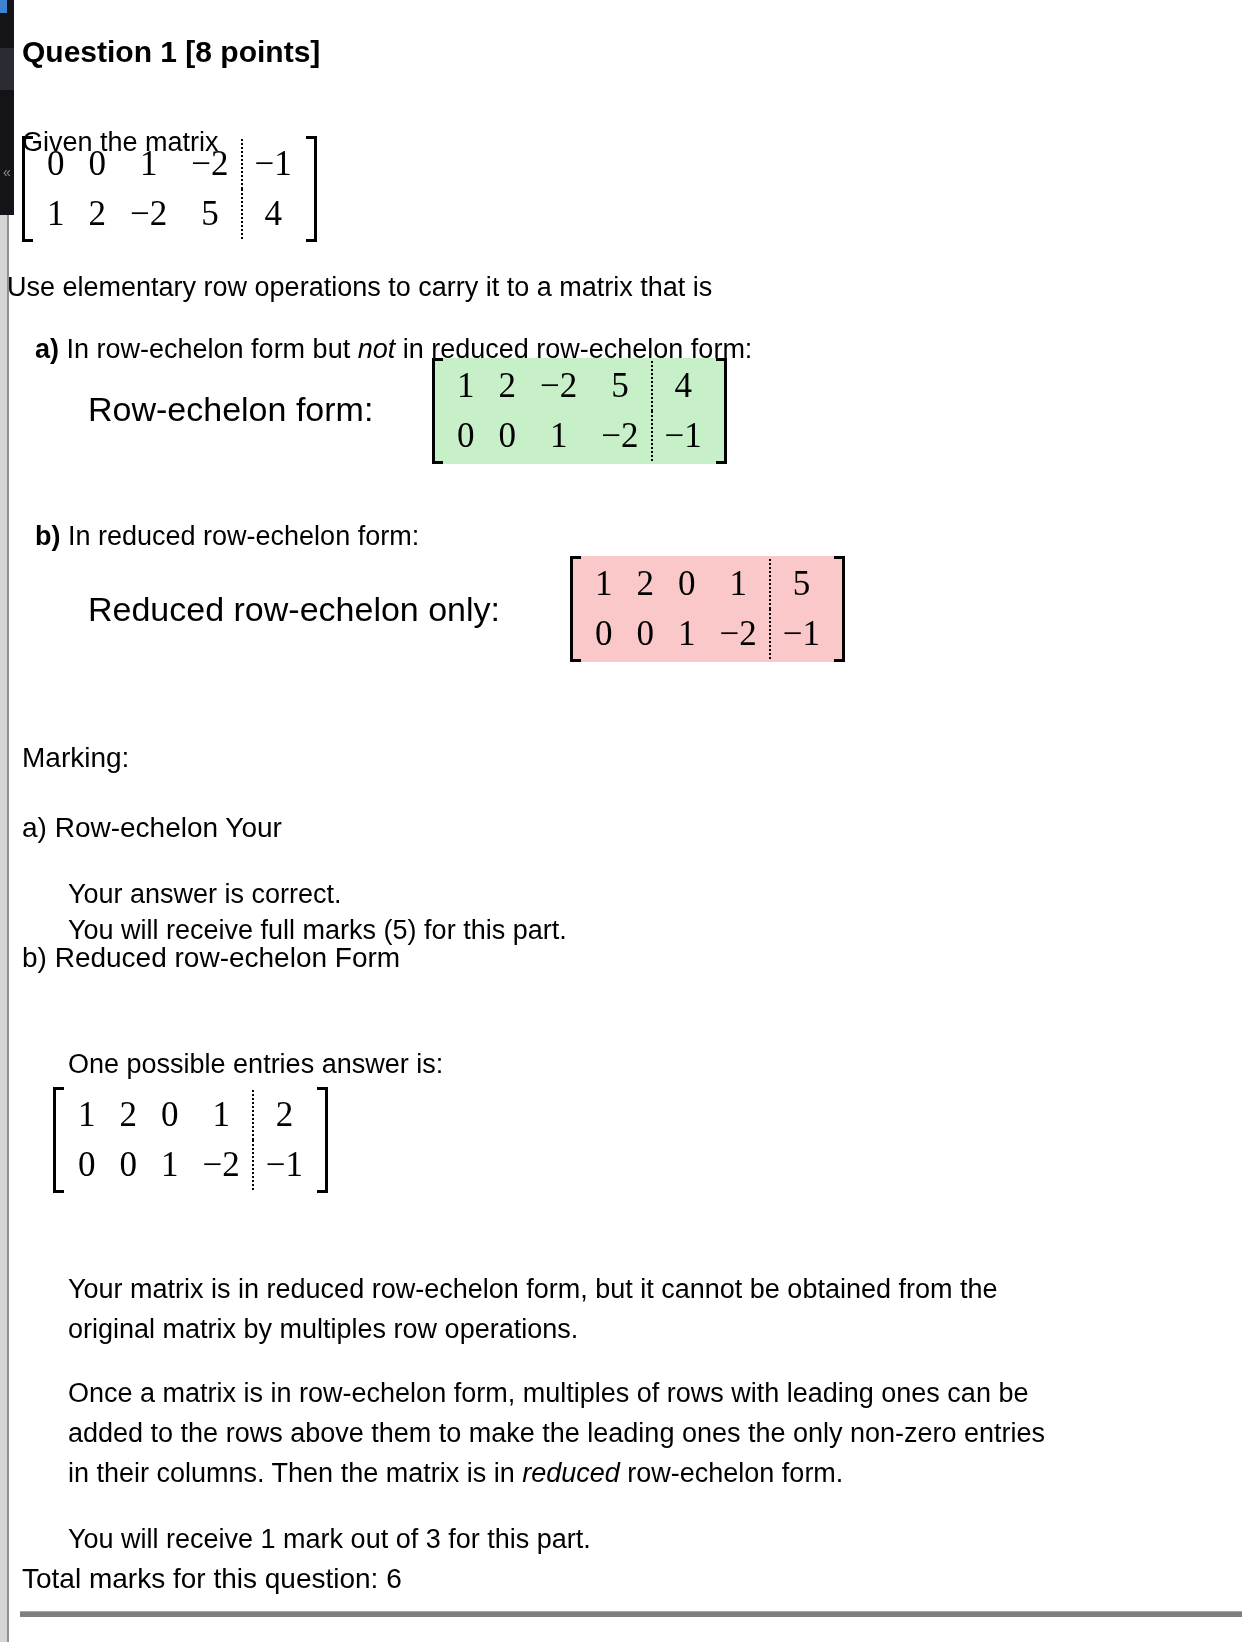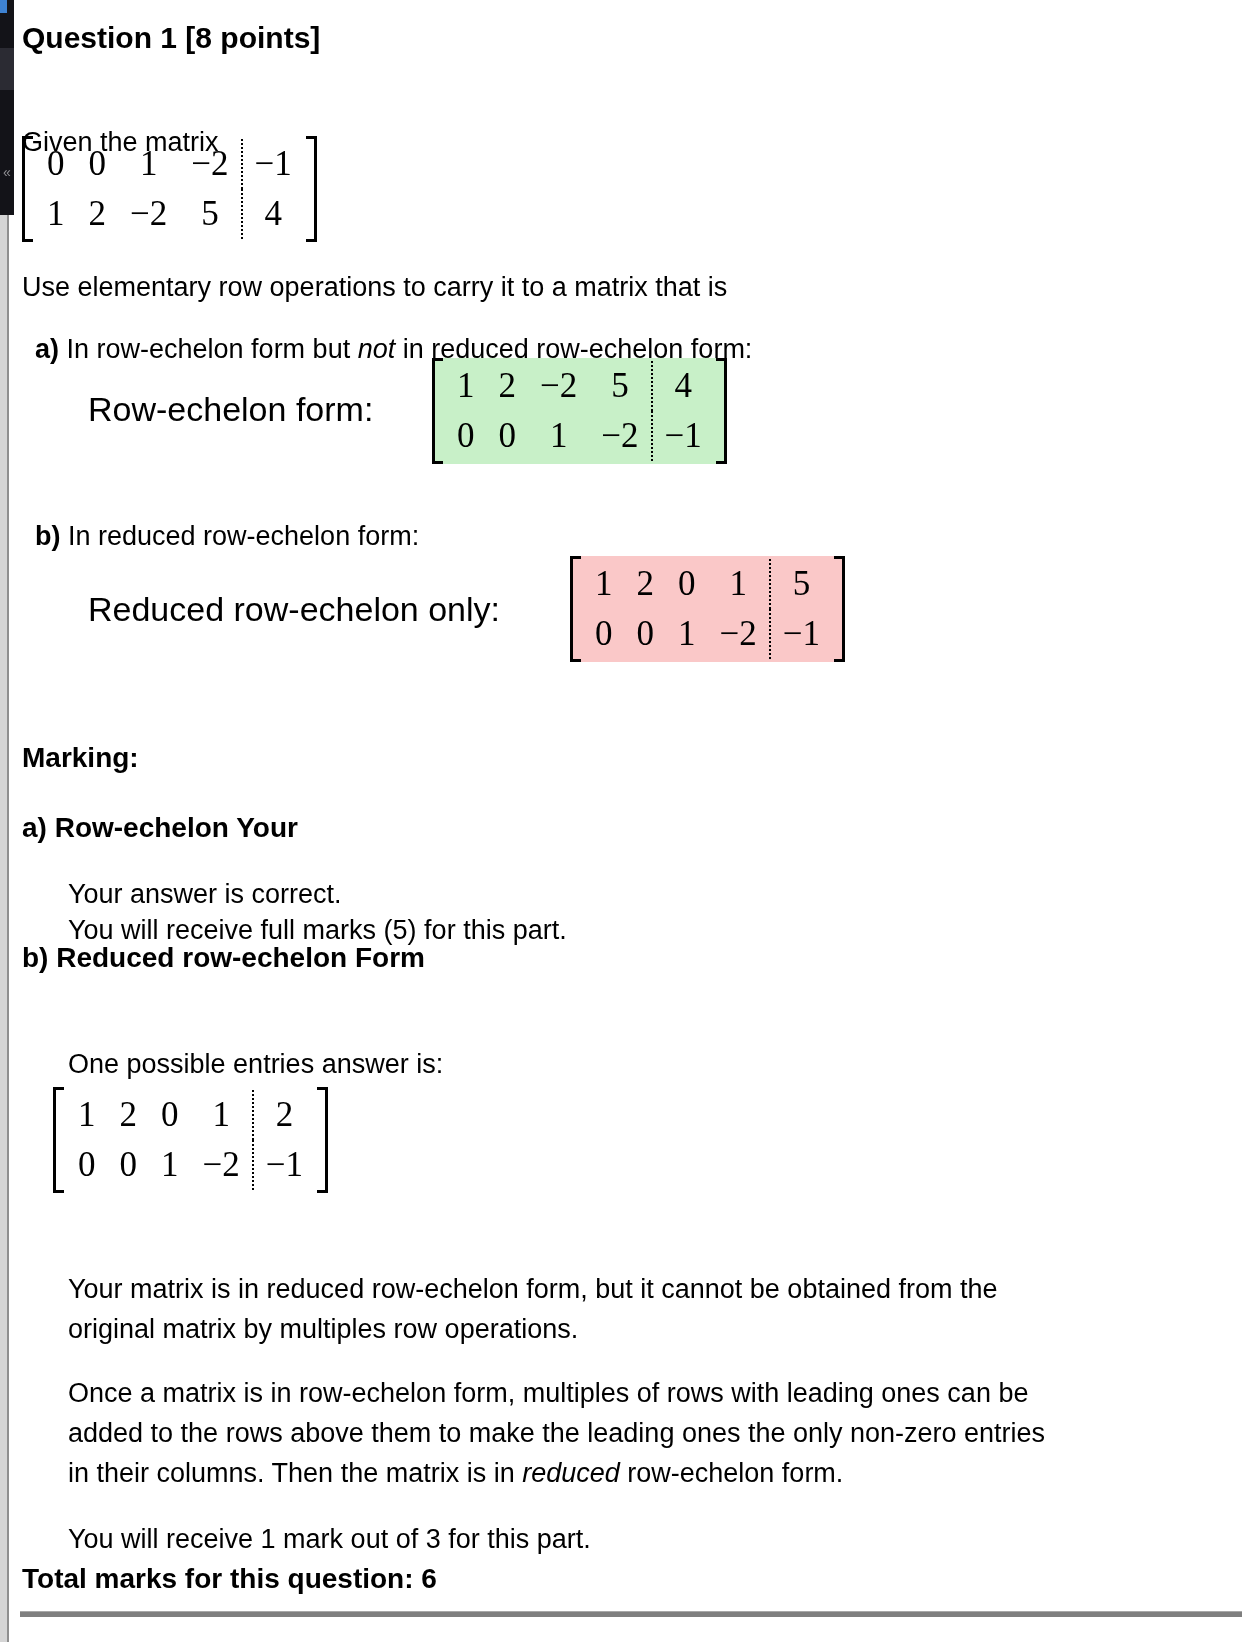--- a/index.html
+++ b/index.html
@@ -21,21 +21,21 @@
   .chevron {
     position:absolute; left:0px; top:162px; width:14px;
     color:#8f8f93; font-size:14px; line-height:20px; text-align:center;
     cursor:pointer; user-select:none;
   }
   .rail-light { left:0; top:215px; width:7px; height:1427px; background:#d5d5d5; border-right:2px solid #8f8f8f; }
 
   
   .h1   { font-size:30px; font-weight:bold; white-space:nowrap; }
   .body { font-size:27px; white-space:nowrap;margin-top:28px; }
-  .hdg  { font-size:28px; font-weight:bold; white-space:nowrap; }
+  .hdg  { font-size:28px; font-weight:normal; white-space:nowrap; }
   .formlabel { font-size:34px; white-space:nowrap; }
   .b { font-weight:bold; }
   .i { font-style:italic; }
 
   
   .matrix {
     position:absolute;
     display:inline-flex;
     align-items:stretch;
     font-family:"Liberation Serif", serif;
@@ -60,42 +60,42 @@
 </head>
 <body>
 
 <div class="abs rail-dark">
   <div class="seg seg1"></div>
   <div class="blue-sq"></div>
   <div class="chevron">«</div>
 </div>
 <div class="abs rail-light"></div>
 
-<div class="abs h1" style="left:22px; top:21px">Question 1 [8 points]</div>
+<div class="abs h1" style="left:22px; top:35px">Question 1 [8 points]</div>
 
 <div class="abs body" style="left:22px; top:99px">Given the matrix</div>
 
 <div class="matrix" style="left:22px; top:136px">
   <div class="br-l"></div>
   <div class="m-grid">
     <div class="m-cell">0</div>
     <div class="m-cell">0</div>
     <div class="m-cell">1</div>
     <div class="m-cell">−2</div>
     <div class="m-cell aug">−1</div>
     <div class="m-cell">1</div>
     <div class="m-cell">2</div>
     <div class="m-cell">−2</div>
     <div class="m-cell">5</div>
     <div class="m-cell aug">4</div>
   </div>
   <div class="br-r"></div>
 </div>
 
-<div class="abs body" style="left:22px; top:244px">Use elementary row operations to carry it to a matrix that is</div>
+<div class="abs body" style="left:7px; top:244px">Use elementary row operations to carry it to a matrix that is</div>
 
 <div class="abs body" style="left:35px; top:306px">
   <span class="b">a)</span><span> In row-echelon form but </span><span class="i">not</span><span> in reduced row-echelon form:</span>
 </div>
 
 <div class="abs formlabel" style="left:88px; top:390px">Row-echelon form:</div>
 
 <div class="matrix" style="left: 432px; top: 358px; background: rgb(200, 240, 200);">
   <div class="br-l"></div>
   <div class="m-grid">

